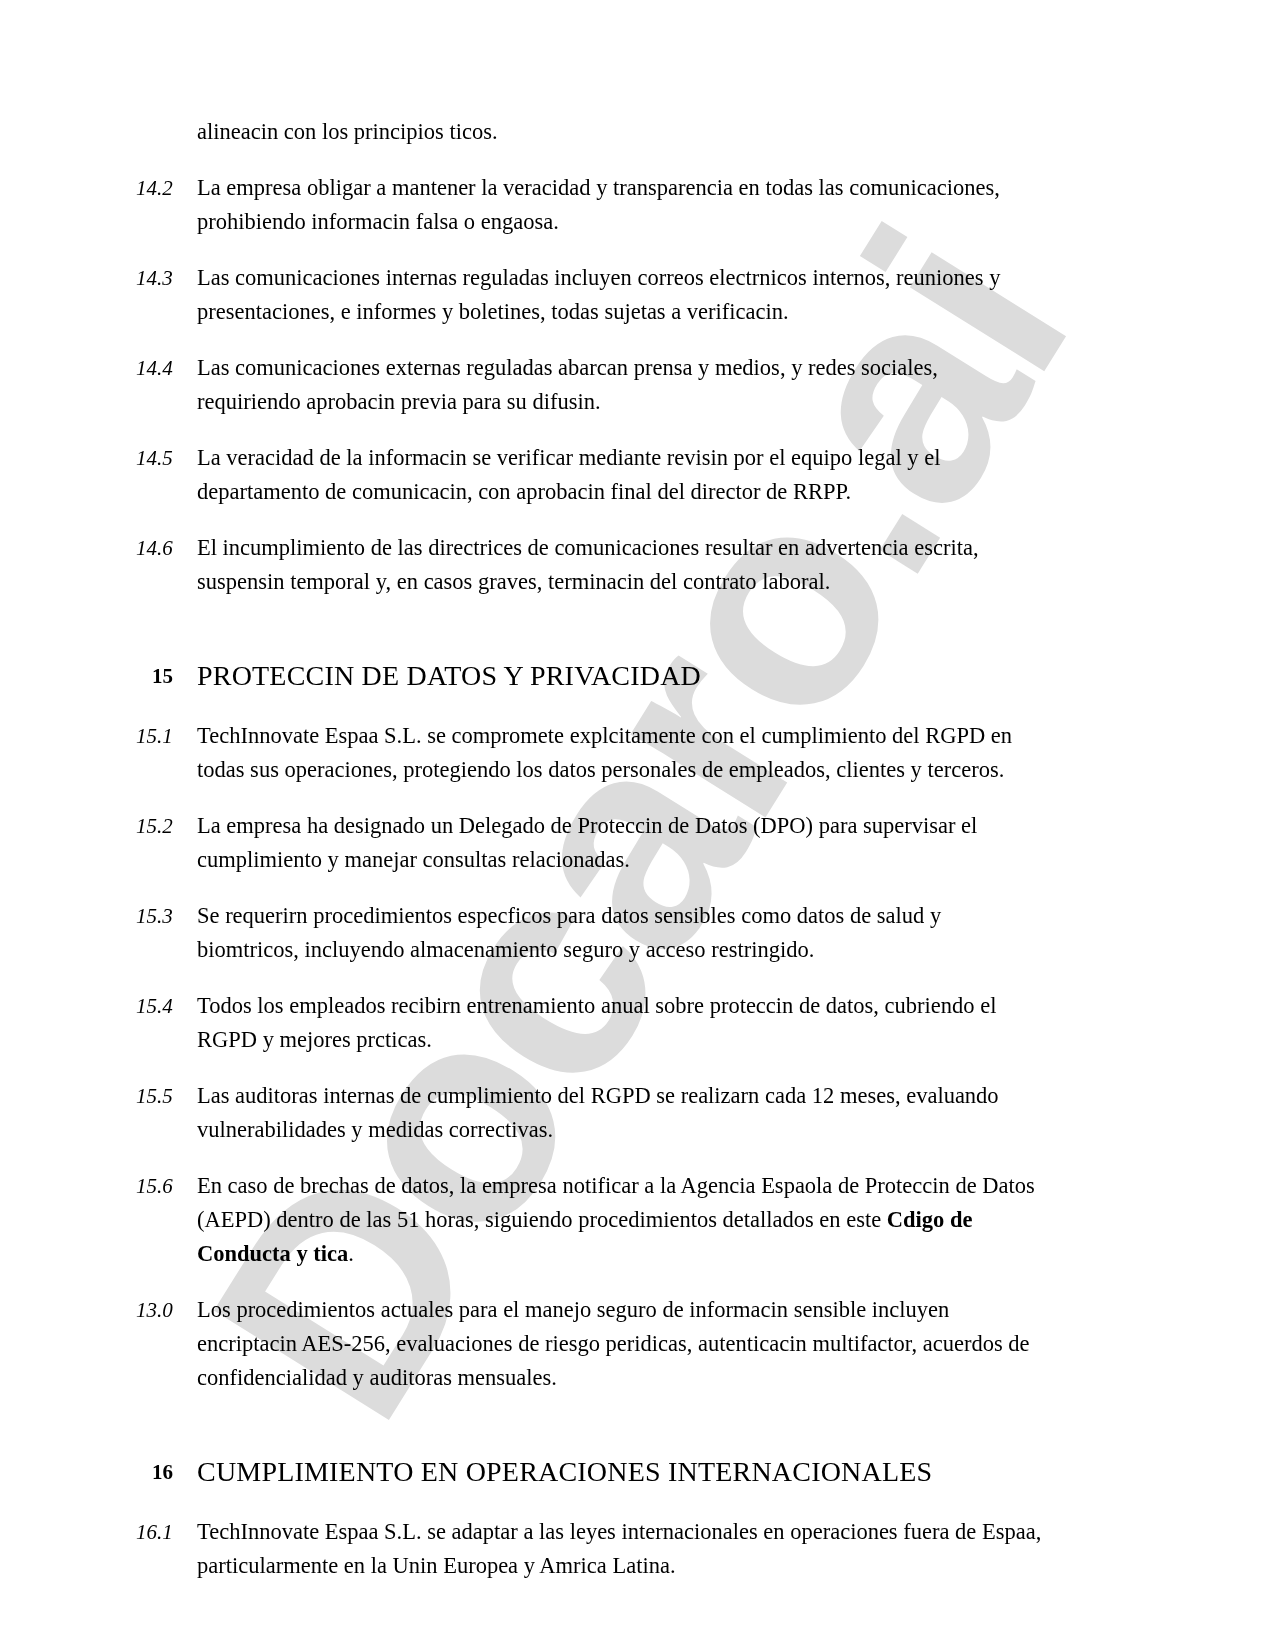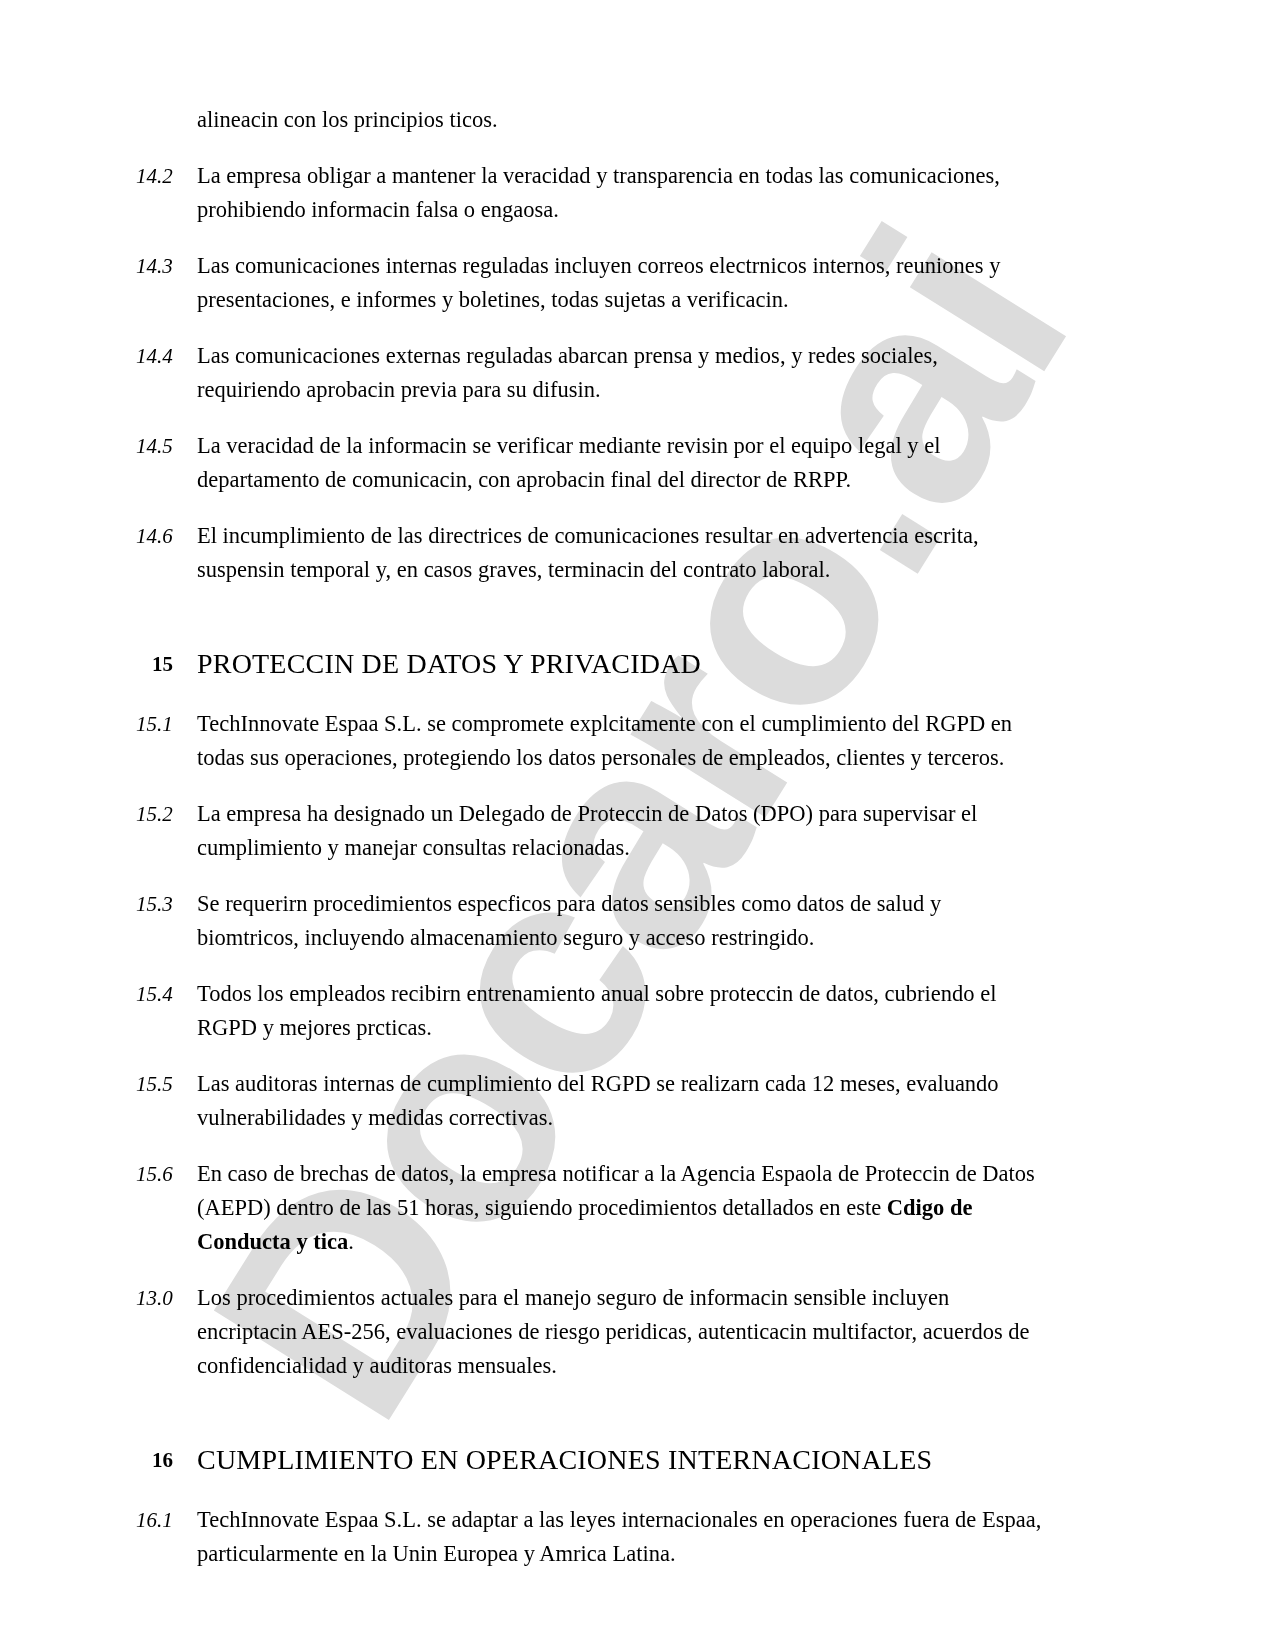--- a/index.html
+++ b/index.html
@@ -40,21 +40,21 @@
     line-height: 1;
     color: #dcdcdc;
     white-space: nowrap;
     user-select: none;
   }
 
   
   .content {
     position: absolute;
     left: 0;
-    top: 0;
+    top: 12px;
     width: 1275px;
     z-index: 2;
     padding-top: 103px;
   }
 
   .block {
     position: relative;
     width: 910px;
     margin-left: 136px;
   }

